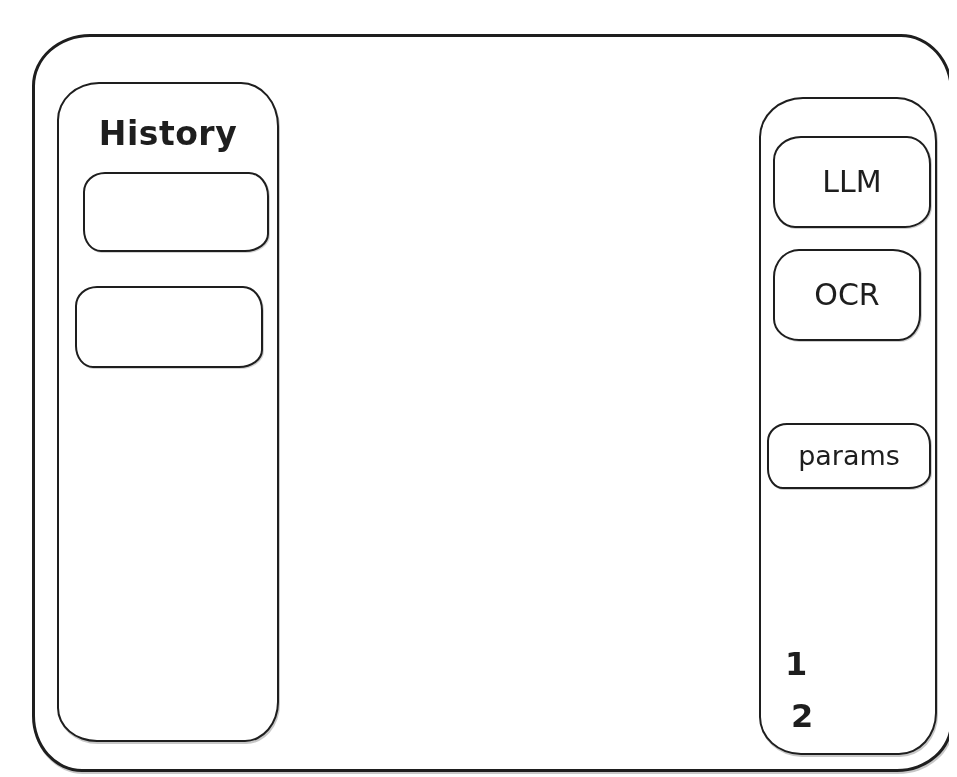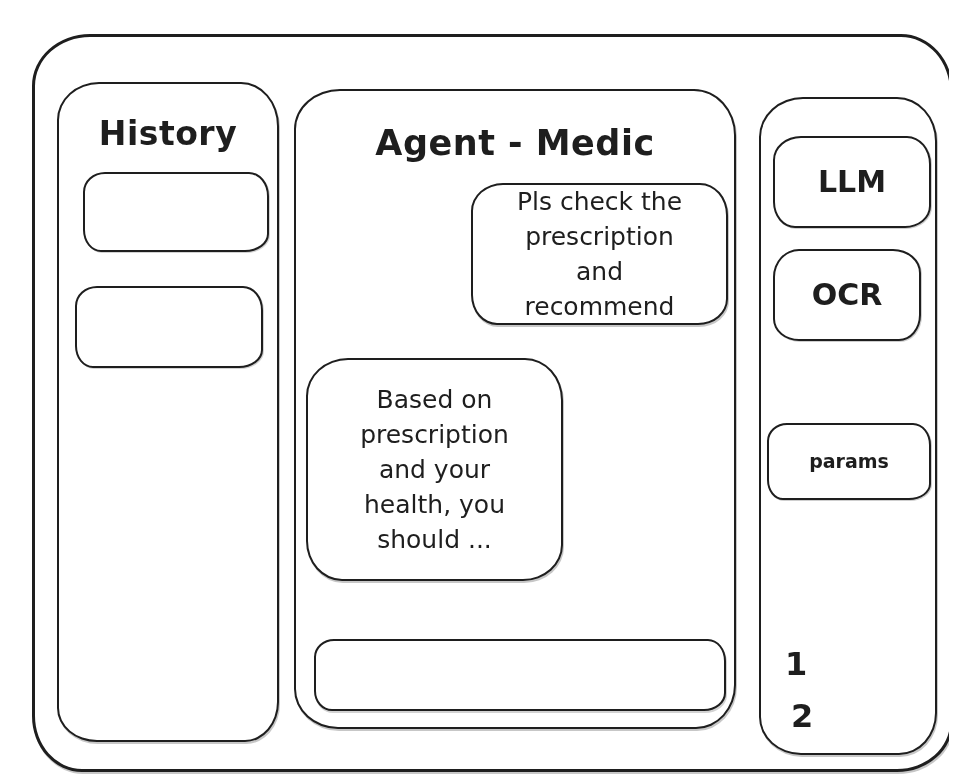--- a/index.html
+++ b/index.html
@@ -86,41 +86,41 @@
   
   .tools-panel{
     left:724px; top:60px; width:178px; height:658px;
     border-radius:44px 40px 38px 42px / 40px 44px 42px 38px;
   }
   .tool-btn{
     position:absolute;
     border:2.5px solid var(--ink);
     background:var(--paper);
     font-family:inherit;
-    font-weight:700;
+    font-weight:400;
     color:var(--ink);
     display:flex; align-items:center; justify-content:center;
     text-align:center;
     cursor:pointer;
     box-shadow:1px 1px 0 0 rgba(30,30,30,.22);
     line-height:1.25;
   }
   .tool-llm{
     left:12px; top:37px; width:158px; height:92px;
     font-size:30px;
     border-radius:28px 24px 26px 22px / 24px 28px 22px 26px;
   }
   .tool-ocr{
     left:12px; top:150px; width:148px; height:92px;
     font-size:30px;
     border-radius:26px 28px 22px 26px / 28px 24px 26px 22px;
   }
   .tool-params{
-    left:6px; top:324px; width:164px; height:77px;
-    font-size:19px;
+    left:6px; top:324px; width:164px; height:66px;
+    font-size:27px;
     border-radius:20px 18px 22px 16px / 18px 22px 16px 20px;
   }
   .tool-doc{
     left:8px; top:428px; width:158px; height:126px;
     font-size:27px;
     padding:0 14px;
     border-radius:32px 28px 30px 26px / 28px 32px 26px 30px;
     flex-wrap:wrap;
   }
   .doc-num{
@@ -136,33 +136,20 @@
 
 <div class="stage">
   <div class="sketch frame">
 
     <aside class="sketch history-panel">
       <div class="panel-title history-title">History</div>
       <div class="sketch hist-item hist-item-1"></div>
       <div class="sketch hist-item hist-item-2"></div>
     </aside>
 
-    <main class="sketch chat-panel">
-      <div class="panel-title chat-title">Agent - Medic</div>
-
-      <div class="bubble bubble-user">
-        <span>Pls check the prescription and recommend</span>
-      </div>
-
-      <div class="bubble bubble-agent">
-        <span>Based on prescription and your health, you should ...</span>
-      </div>
-
-      <input class="chat-input" type="text" value="" style="">
-    </main>
 
     <aside class="sketch tools-panel">
       <button class="tool-btn tool-llm">LLM</button>
       <button class="tool-btn tool-ocr">OCR</button>
       <button class="tool-btn tool-params">params</button>
       <div class="doc-num doc-num-1">1</div>
       <div class="doc-num doc-num-2">2</div>
     </aside>
 
   </div>

